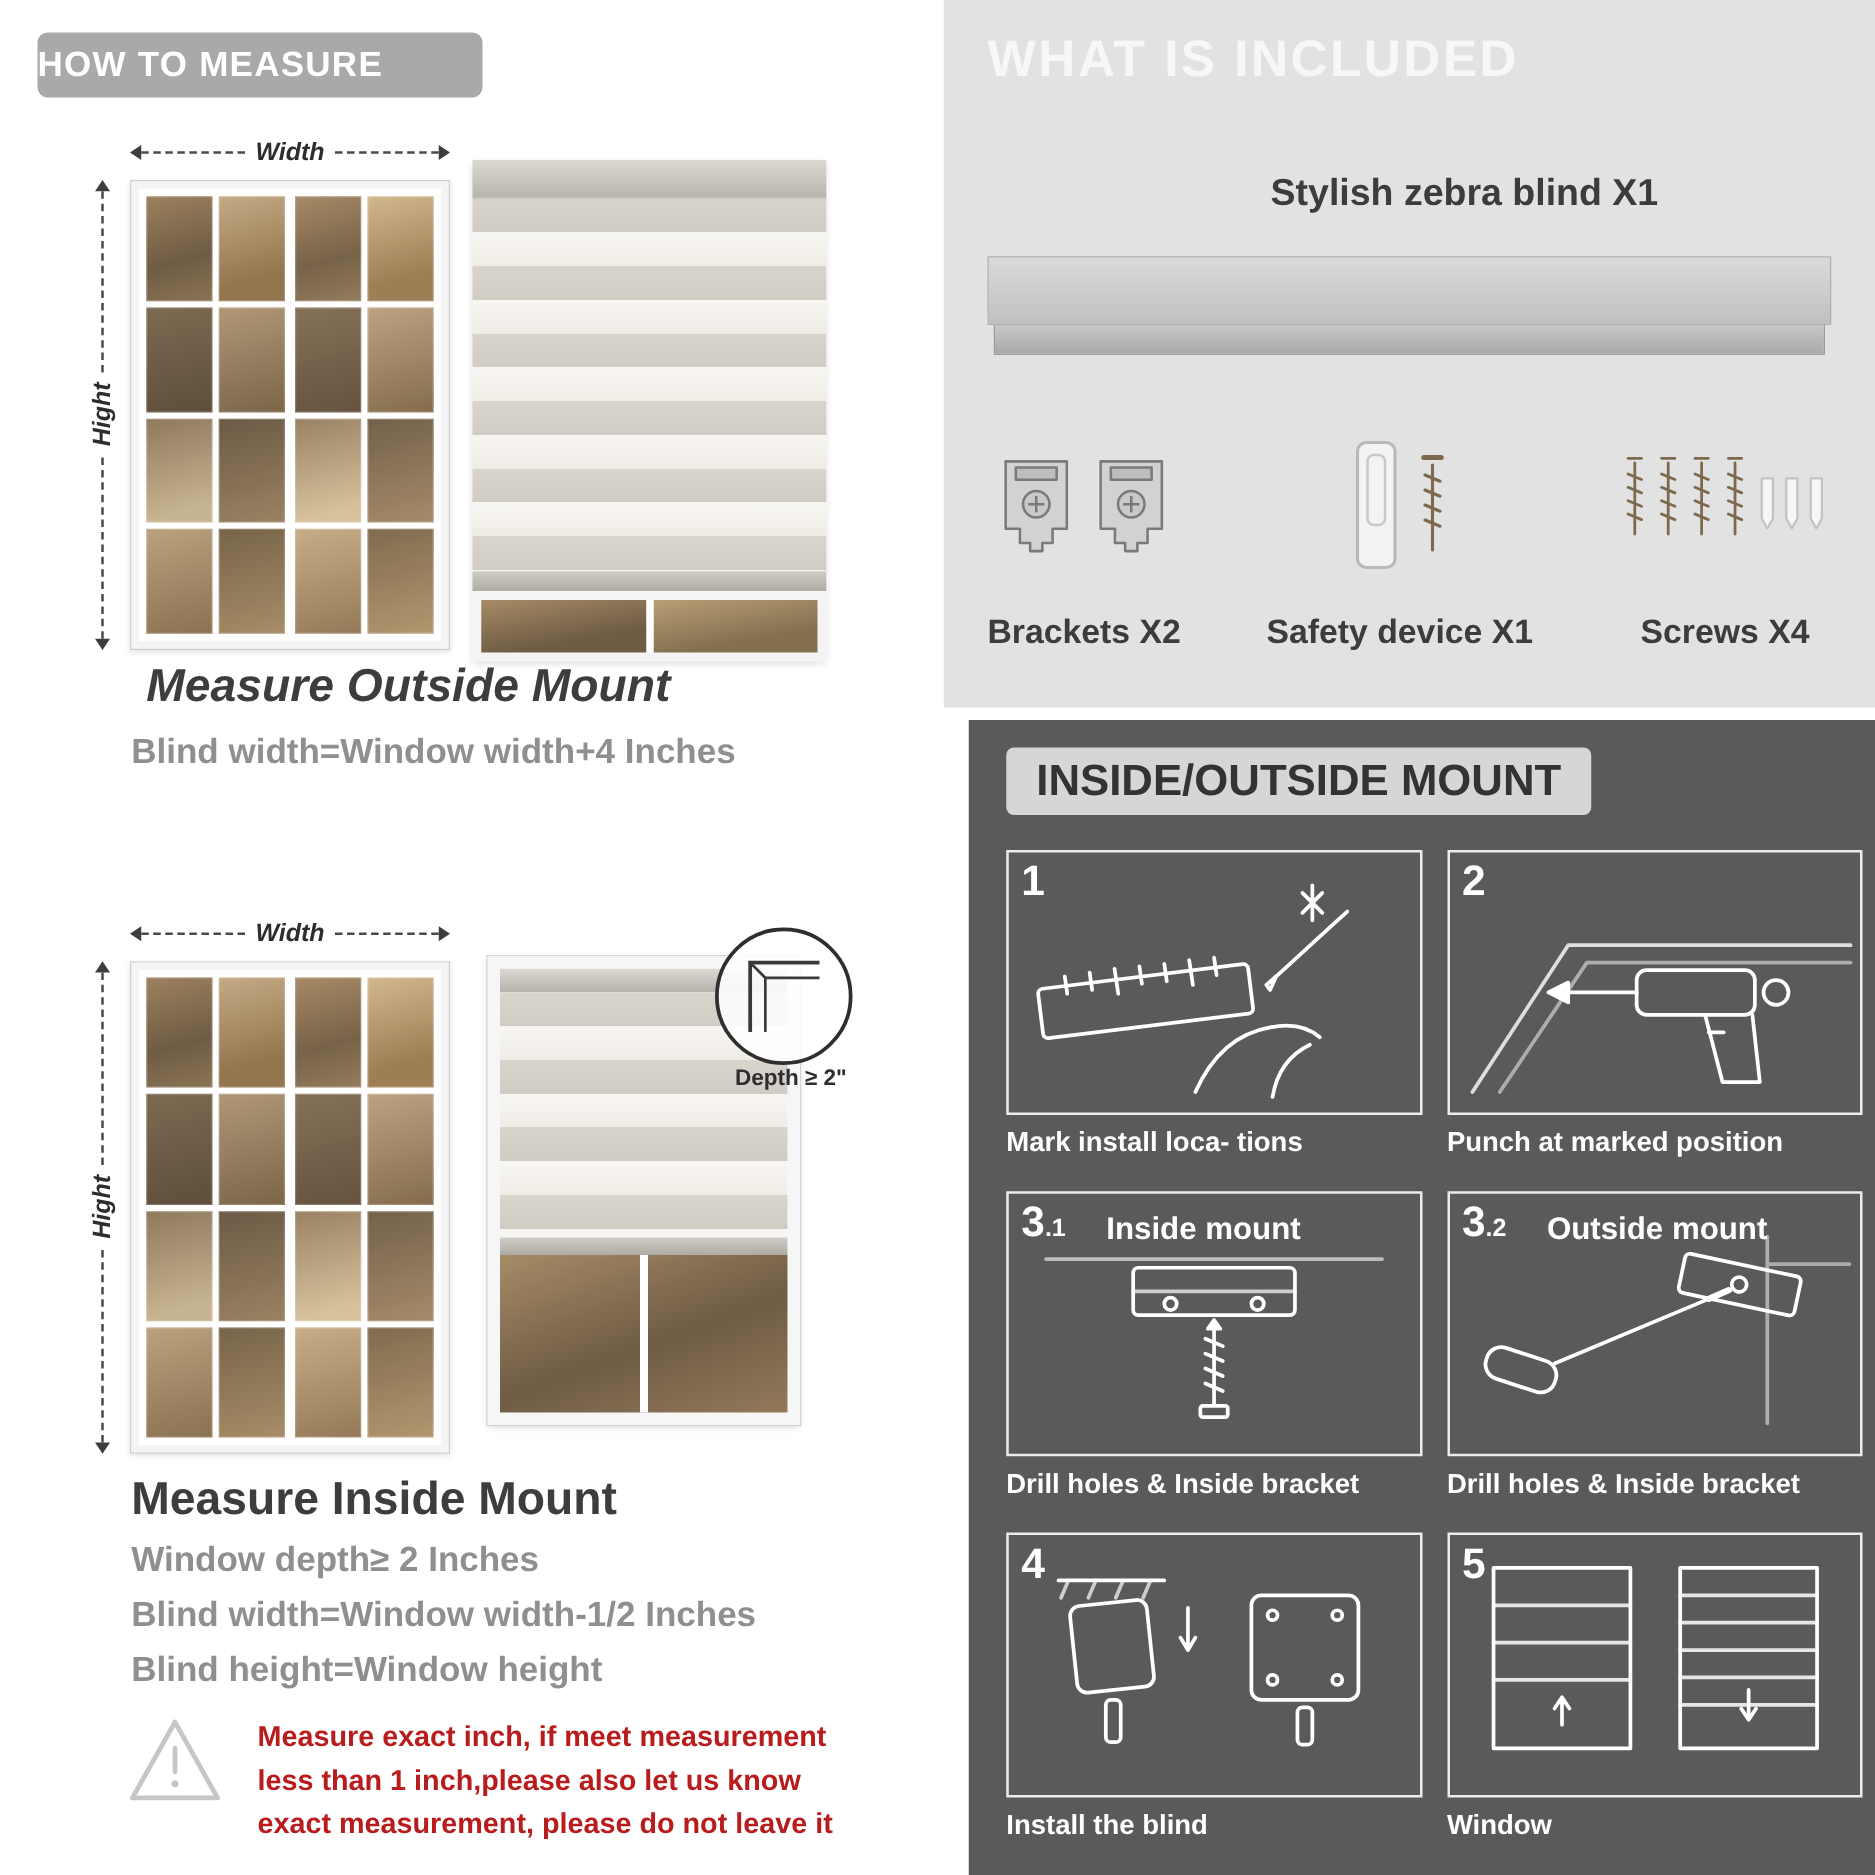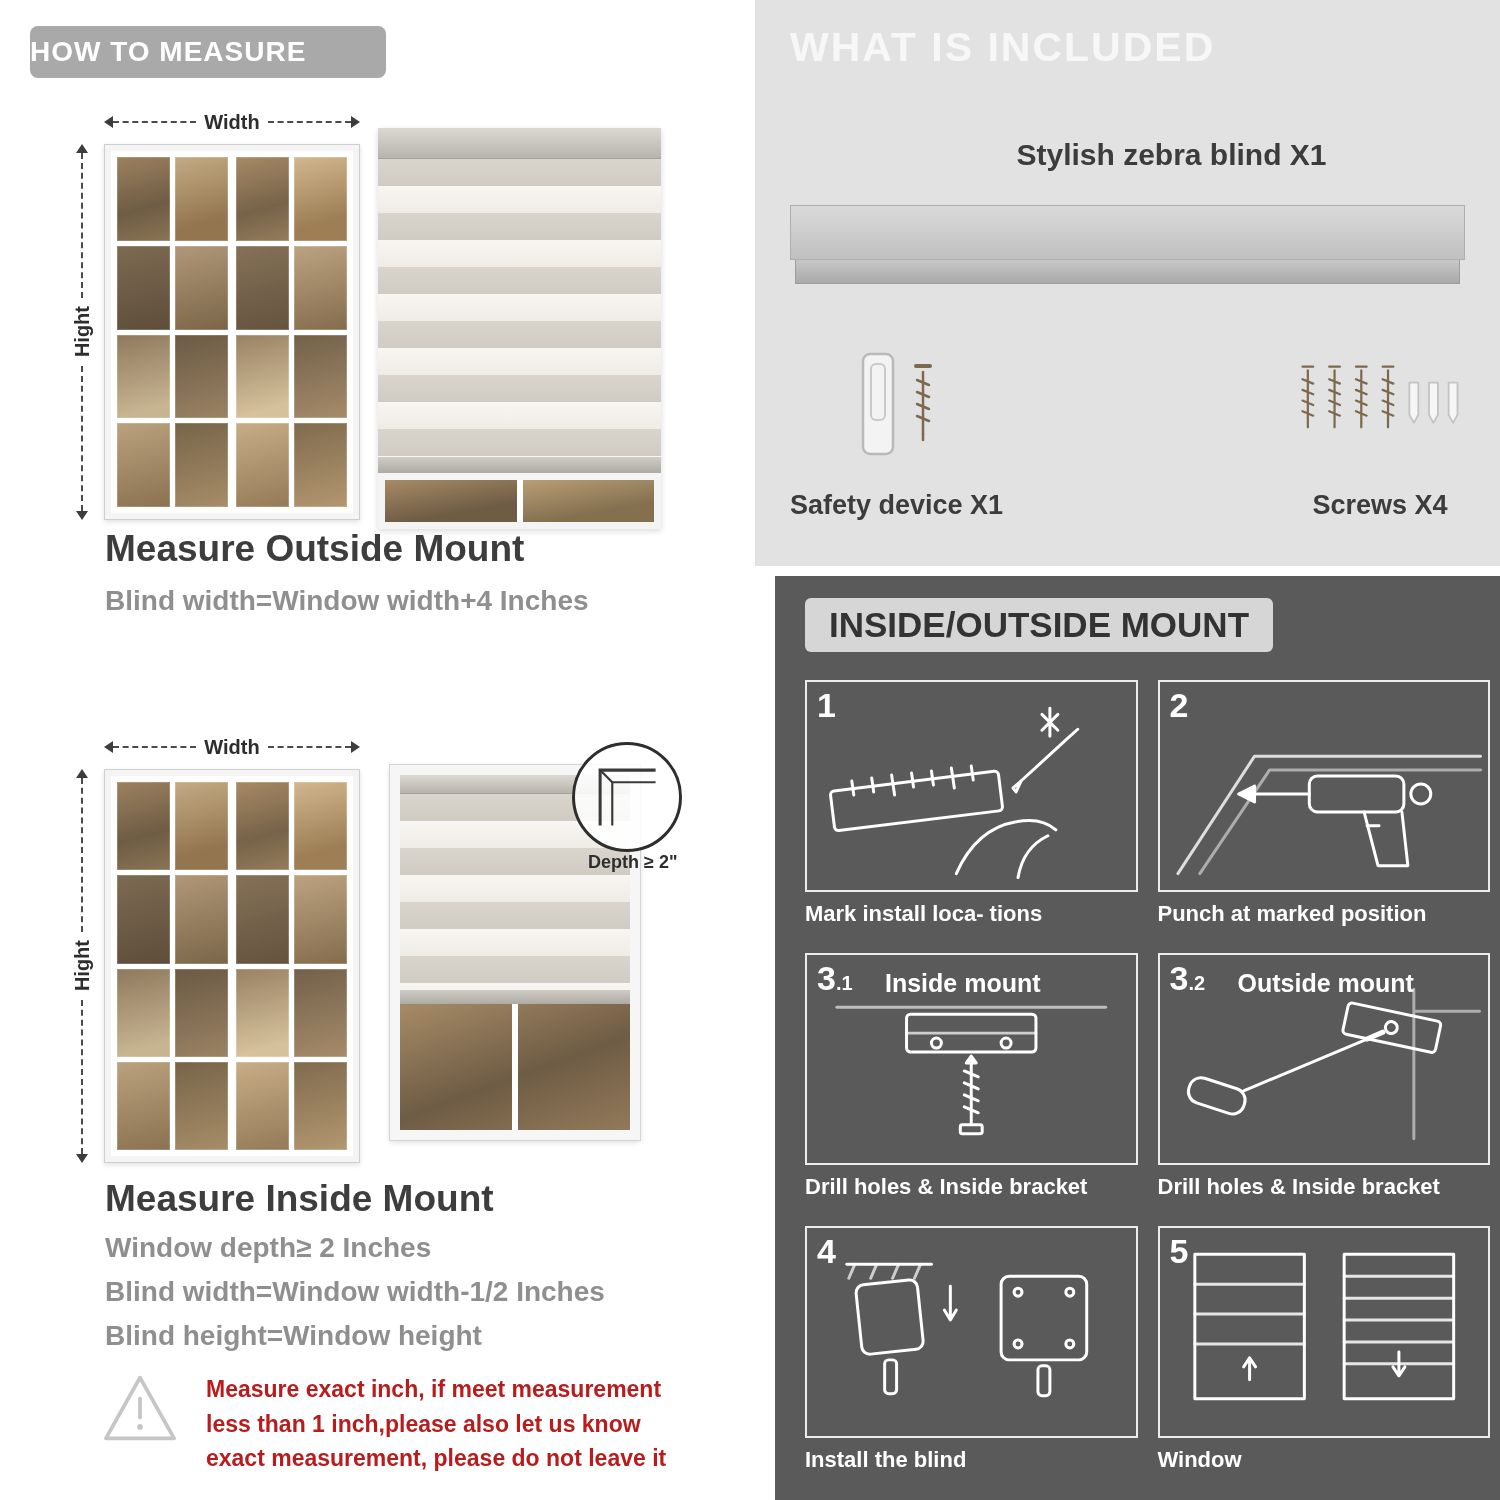--- a/index.html
+++ b/index.html
@@ -15,21 +15,21 @@
   .left-header{
     left:30px;top:26px;width:356px;height:52px;
     background:#a9a9a9;border-radius:8px;
     color:#ffffff;font-size:28px;font-weight:bold;letter-spacing:1px;
     line-height:52px;
   }
   .section-title{font-size:37px;font-weight:bold;color:#3d3d3d;}
   .measure-line{font-size:28px;font-weight:bold;color:#8f8f8f;margin-bottom:12px;white-space:nowrap;}
 
   
-  .mwrap{display:grid;grid-template-columns:28px 1fr;grid-template-rows:28px 1fr;gap:8px;}
+  .mwrap{display:grid;grid-template-columns:28px 1fr;grid-template-rows:28px 1fr;gap:8px;font-style:italic;}
   .cell-corner{grid-column:1;grid-row:1;}
   .h-measure{grid-column:2;grid-row:1;display:flex;align-items:center;}
   .v-measure{grid-column:1;grid-row:2;display:flex;flex-direction:column;align-items:center;}
   .win-slot{grid-column:2;grid-row:2;}
   .hdash{flex:1;height:0;border-top:2px dashed #4a4a4a;}
   .vdash{flex:1;width:0;border-left:2px dashed #4a4a4a;}
   .mlabel{font-size:20px;font-weight:bold;color:#2d2d2d;padding:0 8px;white-space:nowrap;}
   .vlabel{font-size:20px;font-weight:bold;color:#2d2d2d;writing-mode:vertical-rl;transform:rotate(180deg);padding:8px 0;}
   .ah{width:0;height:0;}
   .ah-l{border-top:6px solid transparent;border-bottom:6px solid transparent;border-right:9px solid #3d3d3d;}
@@ -163,21 +163,21 @@
 <div class="abs blind-a" style="left:378px;top:128px;width:283px;">
   <div class="rail"></div>
   <div class="zebra zebra-a"></div>
   <div class="rail2"></div>
   <div class="win-peek">
     <div class="ppane"></div>
       <div class="ppane"></div>
   </div>
 </div>
 
-<div class="abs section-title" style="left:105px;top:528px;">Measure Outside Mount</div>
+<div class="abs section-title" style="left:117px;top:528px;font-style:italic;">Measure Outside Mount</div>
 <div class="abs" style="left:105px;top:585px;">
   <div class="measure-line">Blind width=Window width+4 Inches</div>
 </div>
 
 <div class="abs mwrap" style="left:68px;top:733px;width:292px;height:430px;">
   <div class="cell-corner"></div>
   <div class="h-measure">
     <span class="ah ah-l"></span>
     <span class="hdash"></span>
     <span class="mlabel">Width</span>
@@ -258,20 +258,41 @@
 <div class="abs included-panel">
   <div class="included-header">WHAT IS INCLUDED</div>
   <div class="blind-label">Stylish zebra blind X1</div>
 
   <div class="headrail">
     <div class="face-top"></div>
     <div class="face-front"></div>
   </div>
 
   <div class="included-items">
+    <div class="inc-item">
+      <div class="inc-icon-box">
+        <svg viewBox="0 0 76 100" width="62" height="82">
+          <g stroke="#7a7a7a" stroke-width="2.5" fill="#d2d2d2" stroke-linejoin="round">
+            <path d="M8,6 h60 v66 h-14 v14 h-10 v8 h-12 v-8 h-10 v-14 h-14 z"></path>
+            <rect x="18" y="12" width="40" height="12" fill="#bdbdbd"></rect>
+            <circle cx="38" cy="48" r="13" fill="#c9c9c9"></circle>
+            <path d="M38,40 v16 M30,48 h16" fill="none"></path>
+          </g>
+        </svg>
+        <svg viewBox="0 0 76 100" width="62" height="82">
+          <g stroke="#7a7a7a" stroke-width="2.5" fill="#d2d2d2" stroke-linejoin="round">
+            <path d="M8,6 h60 v66 h-14 v14 h-10 v8 h-12 v-8 h-10 v-14 h-14 z"></path>
+            <rect x="18" y="12" width="40" height="12" fill="#bdbdbd"></rect>
+            <circle cx="38" cy="48" r="13" fill="#c9c9c9"></circle>
+            <path d="M38,40 v16 M30,48 h16" fill="none"></path>
+          </g>
+        </svg>
+      </div>
+      <div class="inc-label">Brackets X2</div>
+    </div>
 
     <div class="inc-item">
       <div class="inc-icon-box">
         <svg viewBox="0 0 120 110" width="120" height="110">
           <rect x="26" y="4" width="30" height="100" rx="7" fill="rgba(255,255,255,0.6)" stroke="#b9b9b9" stroke-width="2.5"></rect>
           <rect x="34" y="14" width="14" height="56" rx="5" fill="none" stroke="#c9c9c9" stroke-width="2"></rect>
           <g stroke="#7d6a4e" stroke-width="2.5" fill="none" stroke-linecap="round">
             <path d="M86,22 v62"></path>
             <path d="M80,30 l12,5 M80,42 l12,5 M80,54 l12,5 M80,66 l12,5"></path>
             <path d="M79,16 h14" stroke-width="4"></path>

